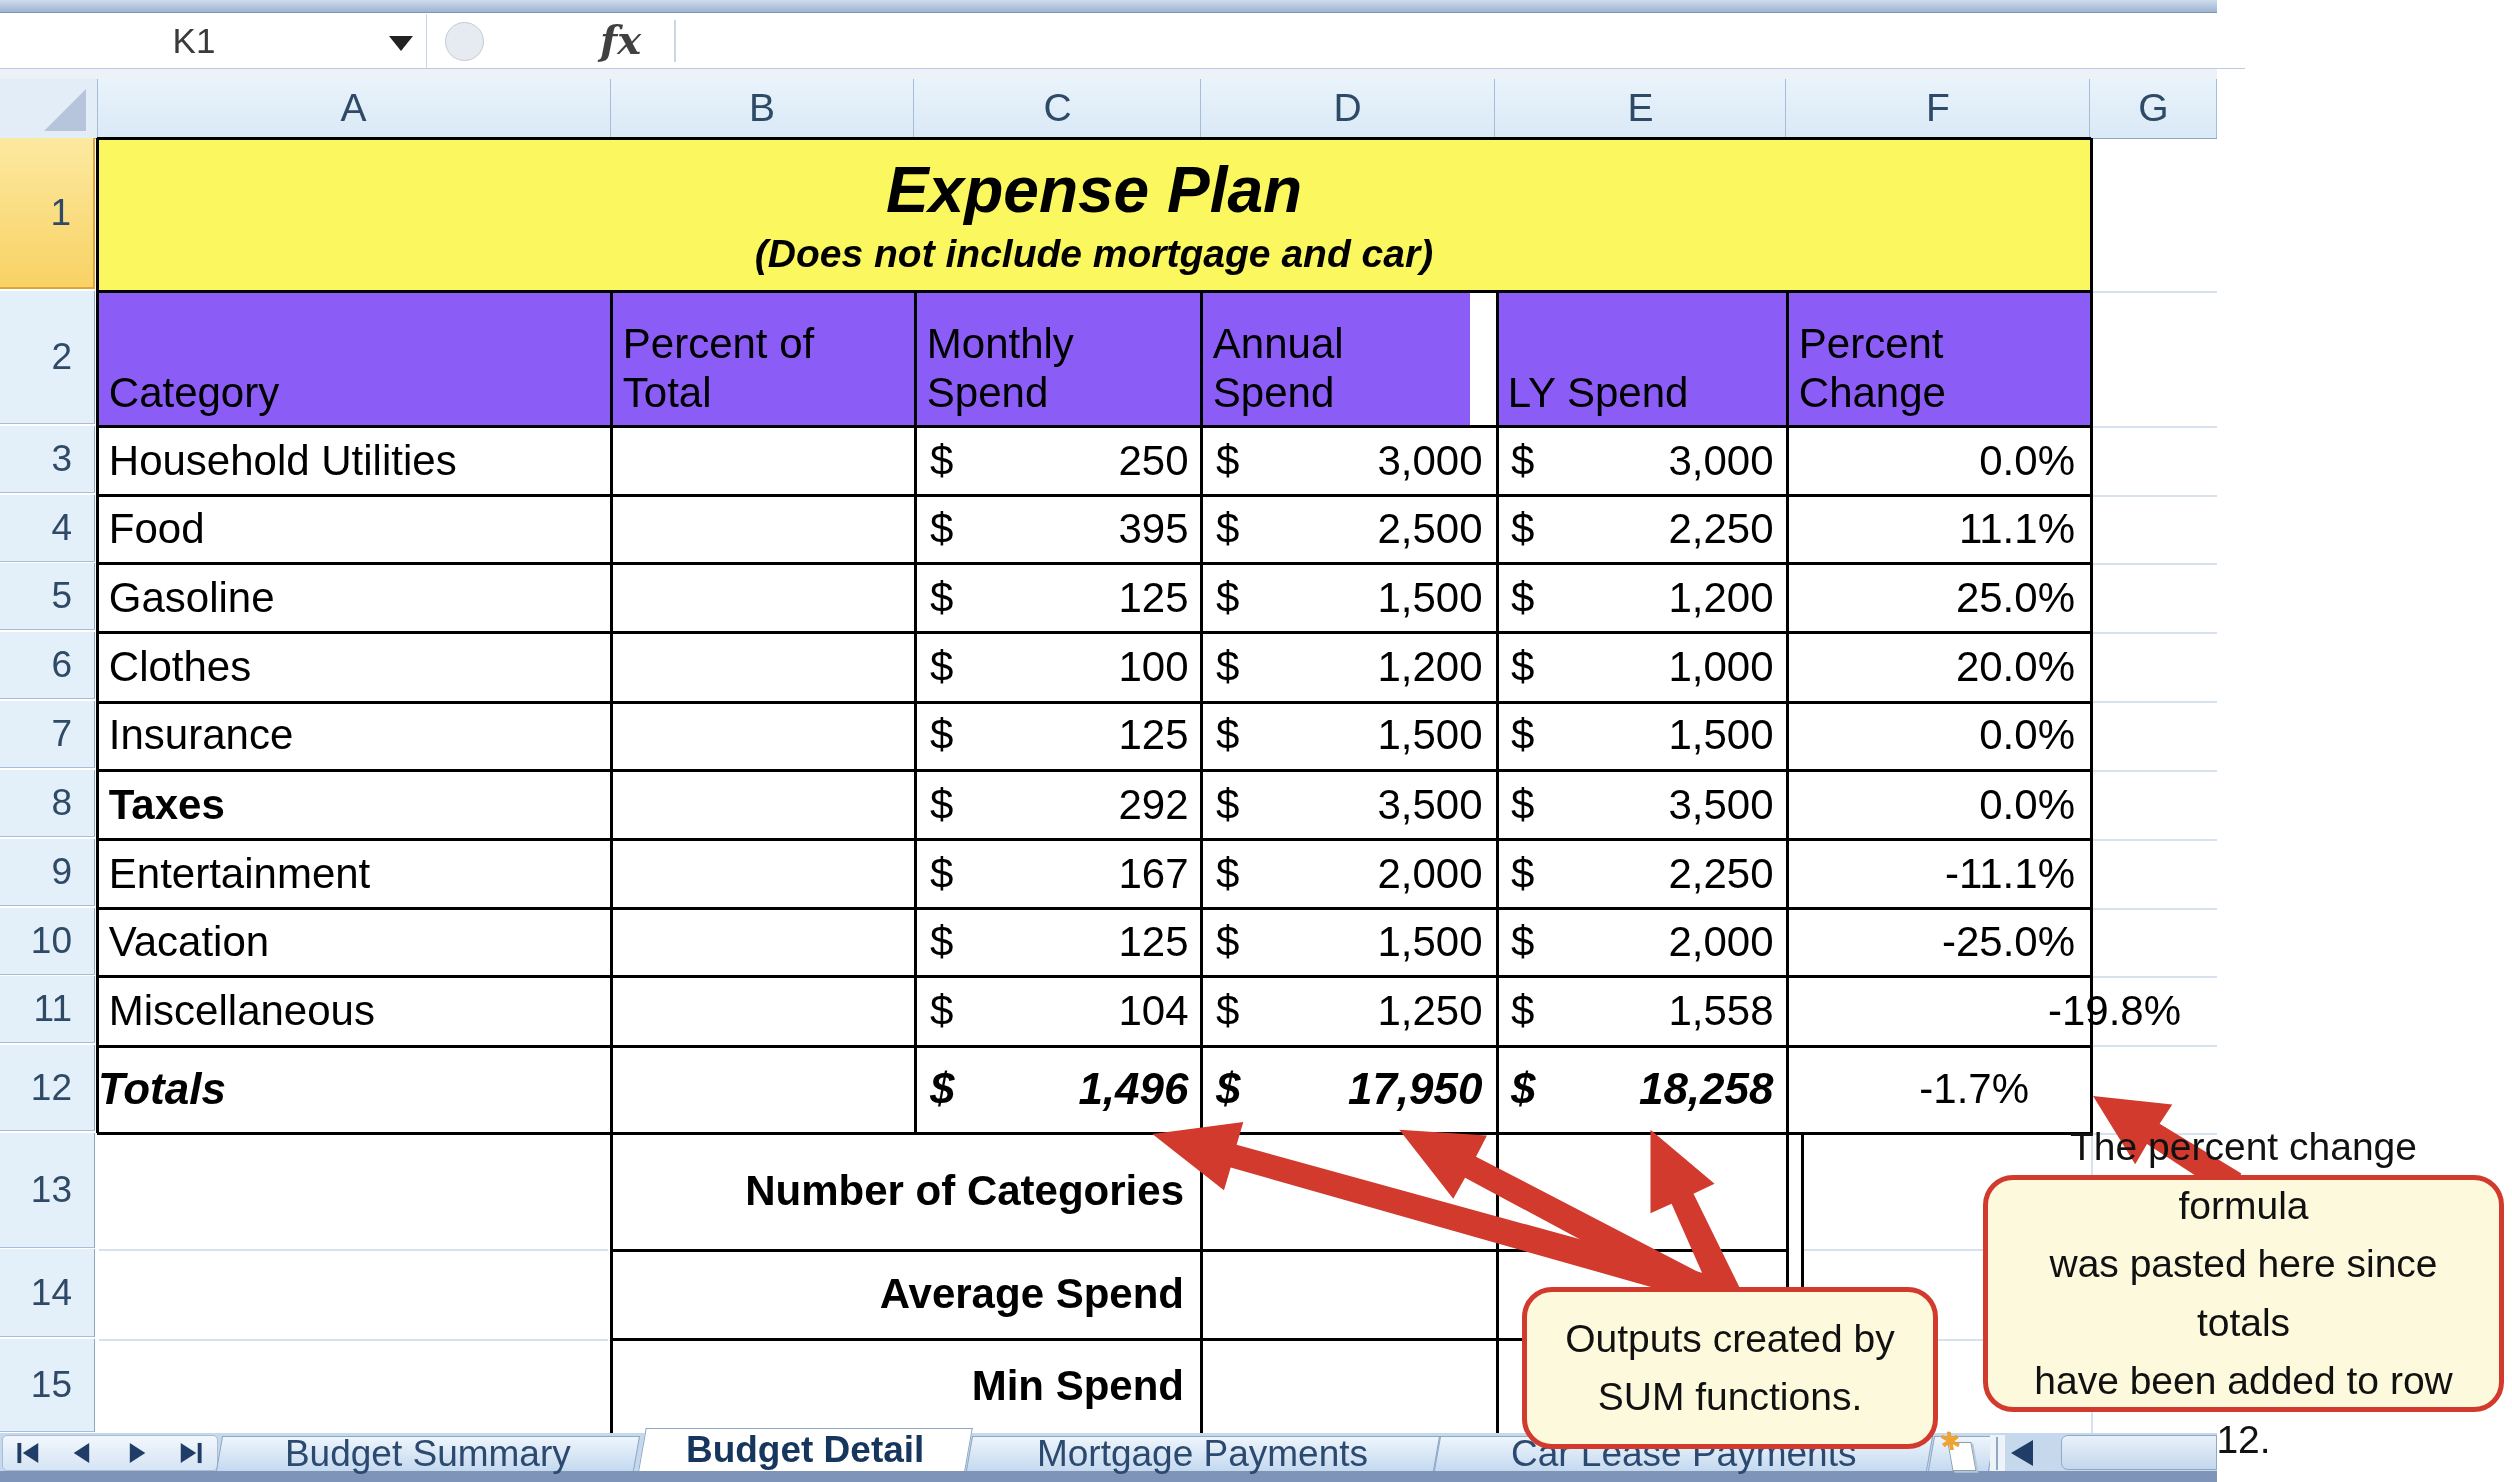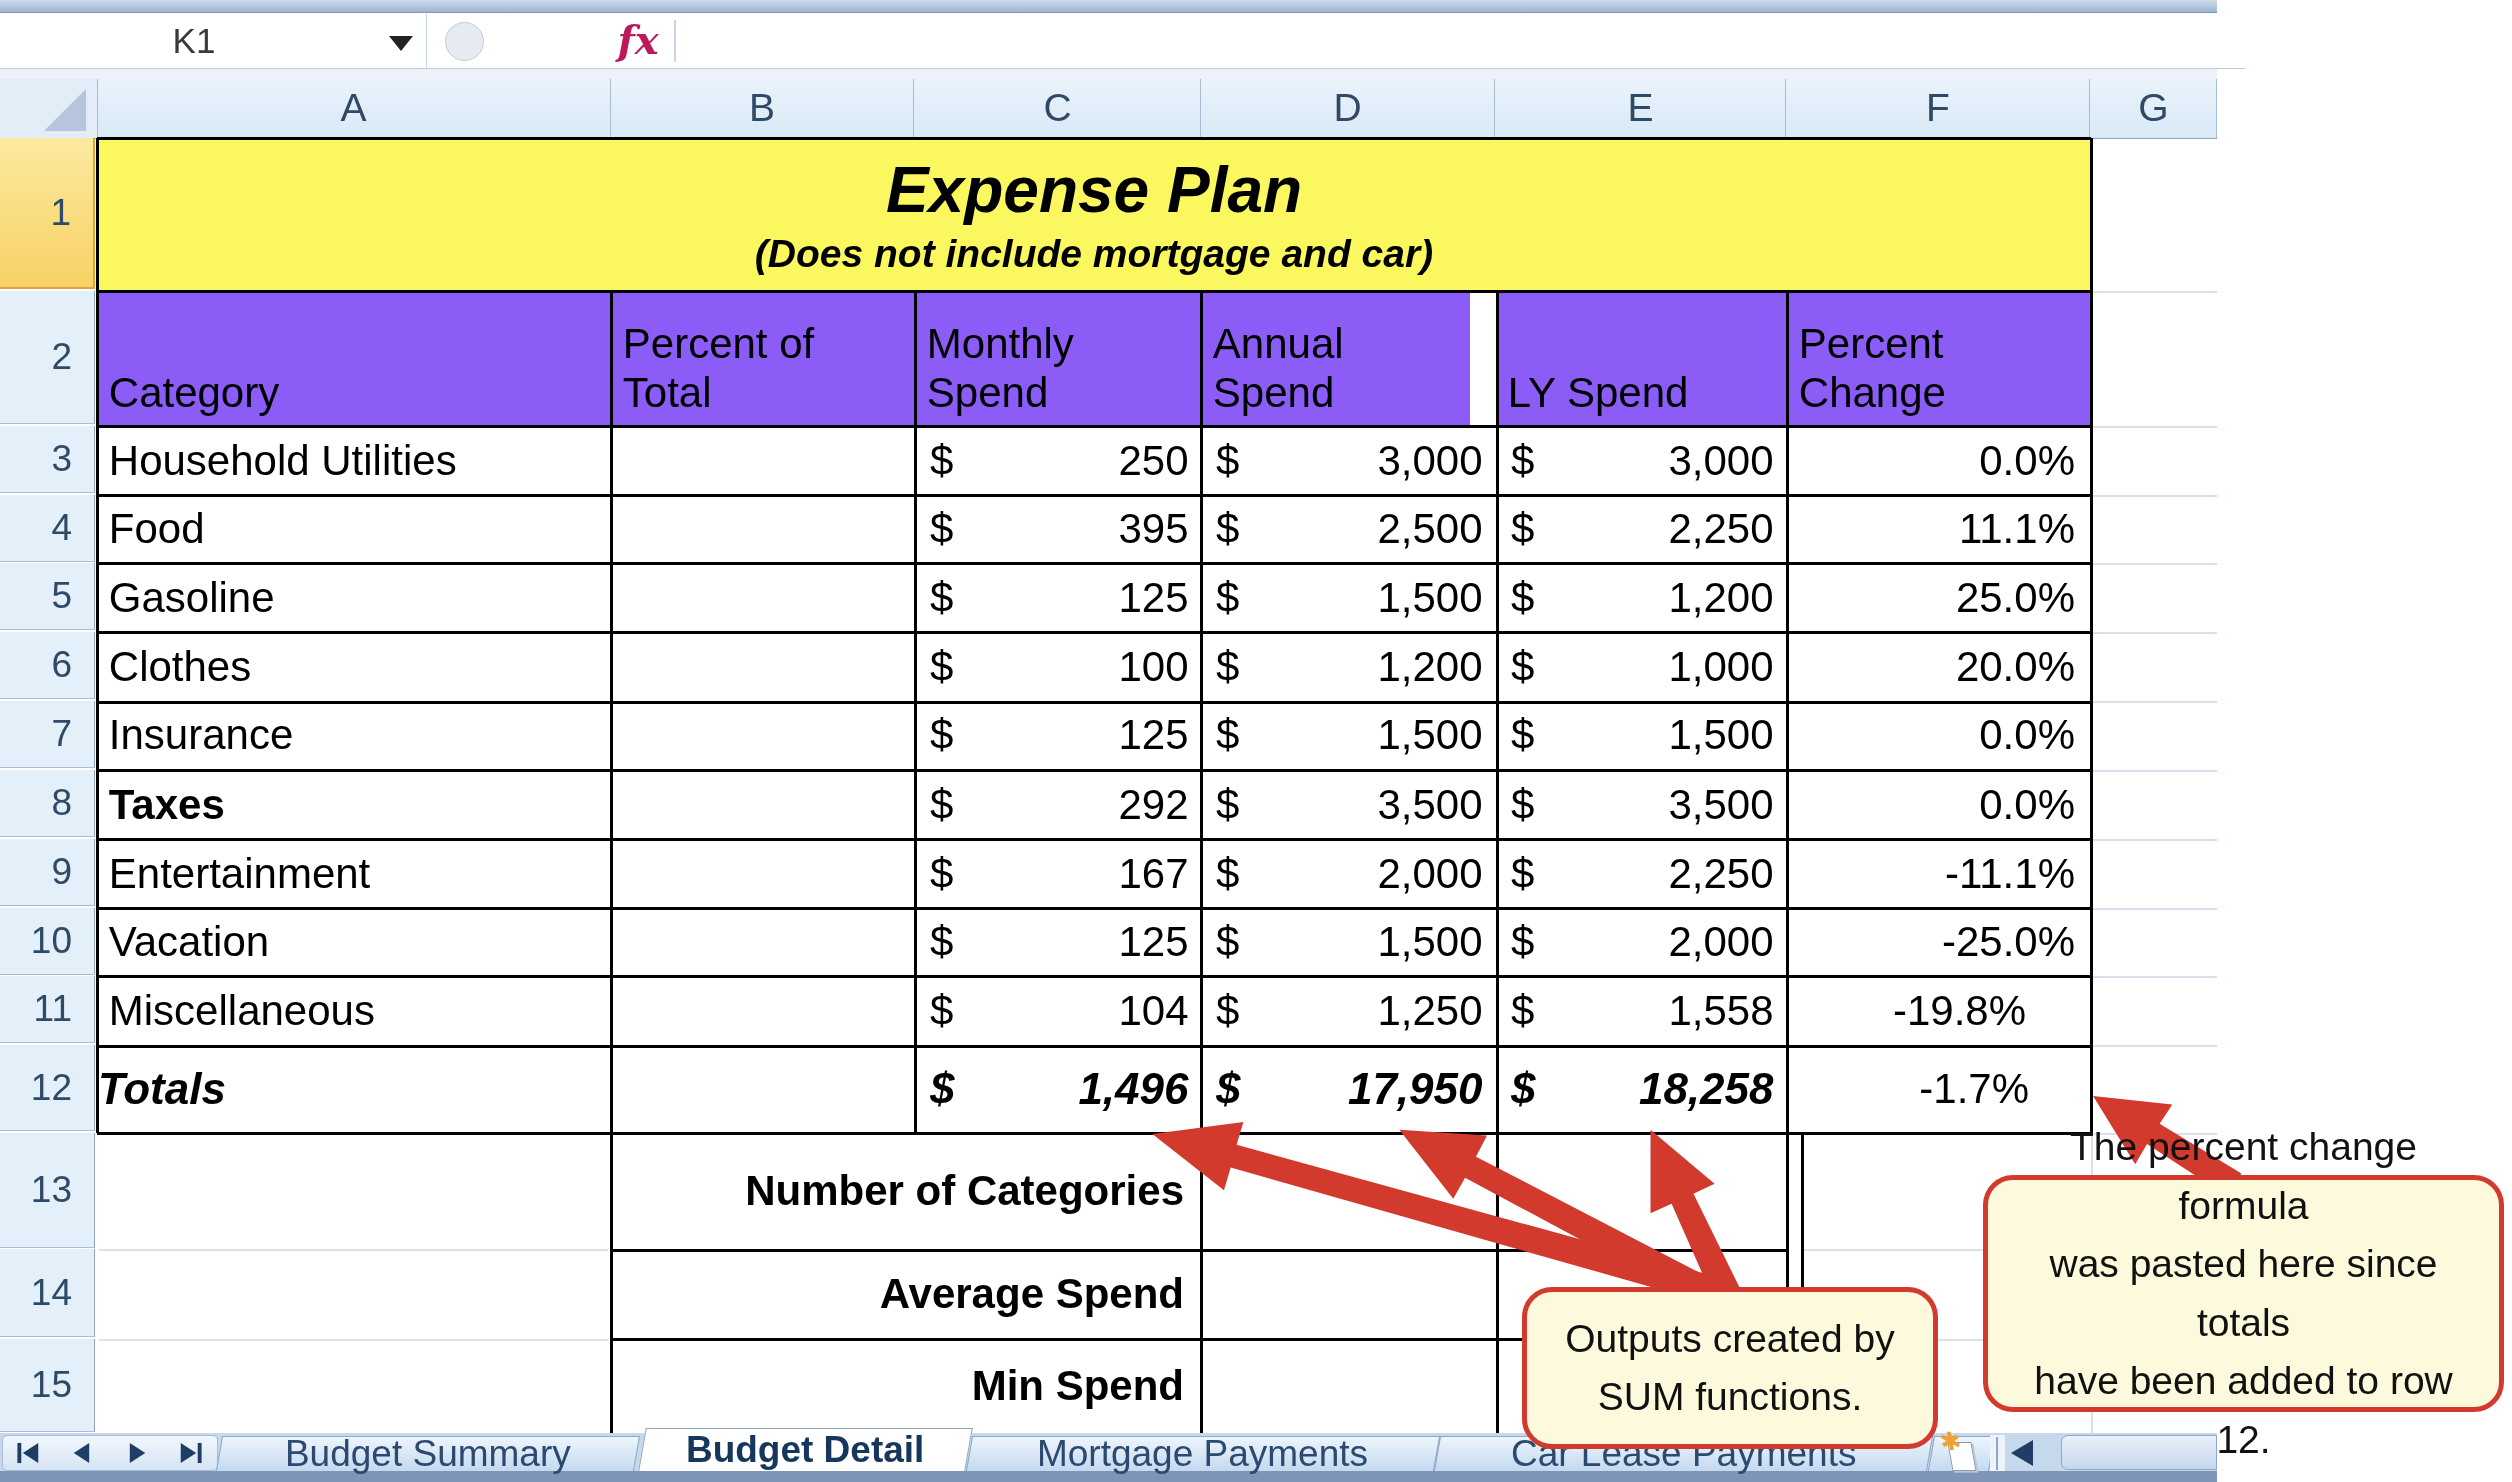--- a/index.html
+++ b/index.html
@@ -11,23 +11,23 @@
   .chrome{left:0;top:0;width:2217px;height:11.8px;
           background:linear-gradient(#cfdcec,#9db4d2);border-bottom:1.7px solid #8096b8;}
   .fbar{left:0;top:13.5px;width:2217px;height:54px;background:#ffffff;border-bottom:1.7px solid #bccbdd;padding-left:28px;}
   .substrip{left:0;top:69px;width:2217px;height:10px;background:#edf2f9;border-bottom:1.7px solid #90a5c1;}
   .namebox{left:0;top:0;width:426px;height:54px;border-right:1.7px solid #c9d6e6;}
   .namebox-text{width:388px;text-align:center;line-height:54px;font-size:35px;color:#3a3a3a;}
   .nb-arrow{left:389px;top:22px;width:0;height:0;border-left:12.6px solid transparent;
             border-right:12.6px solid transparent;border-top:15px solid #222;}
   .fx-circle{left:445px;top:8.4px;width:37px;height:37px;border-radius:50%;
              background:#e6ebf1;border:1.7px solid #c2cbd7;}
-  .fx{left:600px;top:0px;width:76px;height:54px;line-height:52px;text-align:center;
+  .fx{left:600px;top:0px;width:76px;height:54px;line-height:52px;
       font-family:"DejaVu Serif","Liberation Serif",serif;font-style:italic;font-weight:bold;
-      font-size:40px;color:#be185d;}
+      font-size:40px;color:#404040;}
   .fx-div{left:674px;top:6.7px;width:1.7px;height:42px;background:#c9d6e6;}
   .formula-field{left:676px;top:0;width:1541px;height:54px;background:#fff;}
 
   
   .colband{left:0;top:79px;width:2217px;height:59px;
            background:linear-gradient(#e9f3fb,#d9e9f6);border-bottom:1.7px solid #8fa5c0;}
   .corner{left:0;top:0;width:97px;height:59px;background:#e3edf7;border-right:1.7px solid #a6bdd5;}
   .corner-tri{left:44px;top:10px;width:0;height:0;border-left:42px solid transparent;
               border-bottom:42px solid #b6c4dc;}
   .colhdr{top:0;height:59px;border-right:1.7px solid #a6bdd5;color:#2e4a66;font-size:39px;
@@ -278,21 +278,21 @@
         <div class="">104</div>
       </div>
       <div class="abs cell money" style="left: 1201px; top: 976px; width: 295px; height: 69px;">
         <div class="">$</div>
         <div class="">1,250</div>
       </div>
       <div class="abs cell money" style="left: 1496px; top: 976px; width: 291px; height: 69px;">
         <div class="">$</div>
         <div class="">1,558</div>
       </div>
-      <div class="abs cell pct" style="left: 1730px; top: 976px; width: 311px; height: 69px;">-19.8%</div>
+      <div class="abs cell pct" style="left: 1885px; top: 976px; width: 311px; height: 69px;">-19.8%</div>
       <div class="abs totals" style="left: 0px; top: 0px; width: 0px; height: 0px;"></div>
       <div class="abs cell totals-label" style="left: 97px; top: 1045px; width: 514px; height: 88px;">Totals</div>
       <div class="abs cell" style="left: 611px; top: 1045px; width: 303px; height: 88px;"></div>
       <div class="abs cell money" style="left: 915px; top: 1045px; width: 287px; height: 88px; font-weight: bold; font-style: italic; font-size: 44px;">
         <div class="">$</div>
         <div class="">1,496</div>
       </div>
       <div class="abs cell money" style="left: 1201px; top: 1045px; width: 295px; height: 88px; font-weight: bold; font-style: italic; font-size: 44px;">
         <div class="">$</div>
         <div class="">17,950</div>

